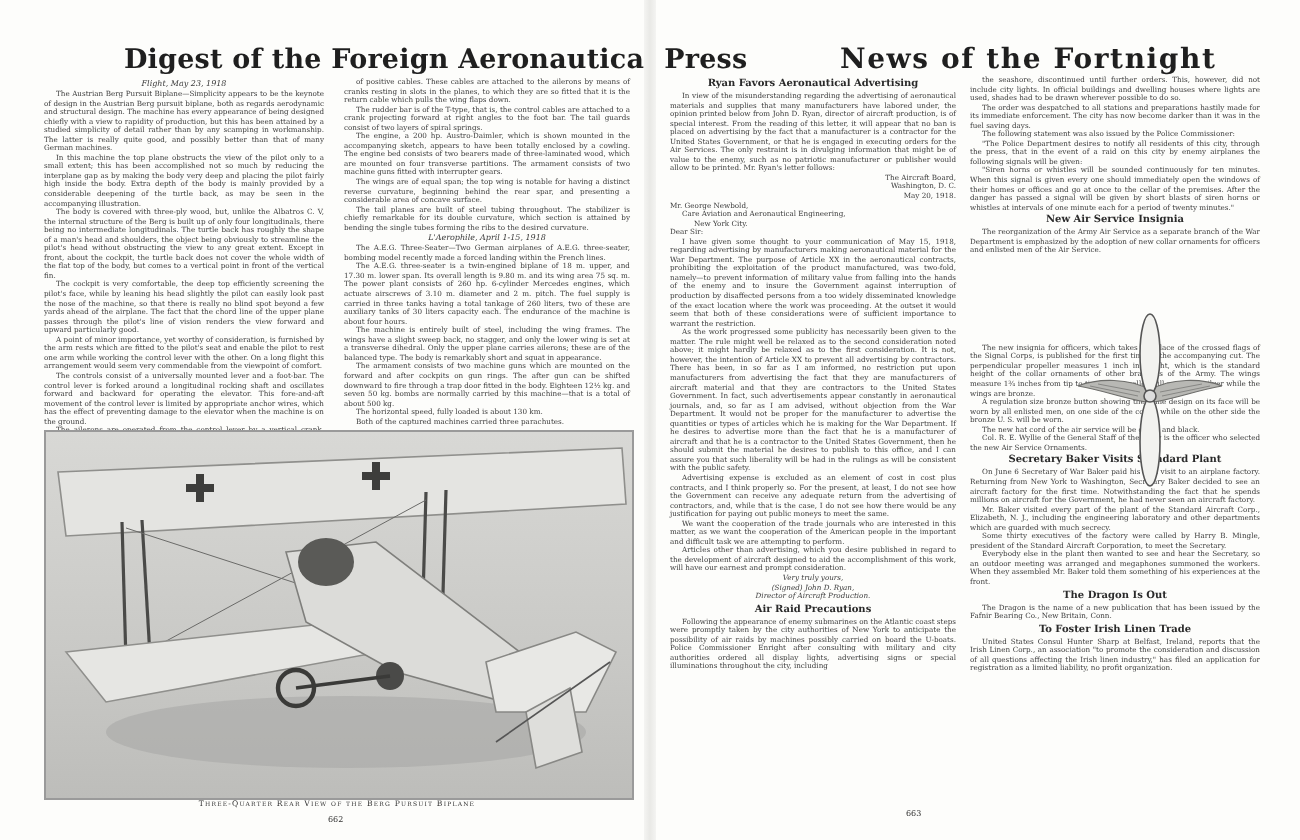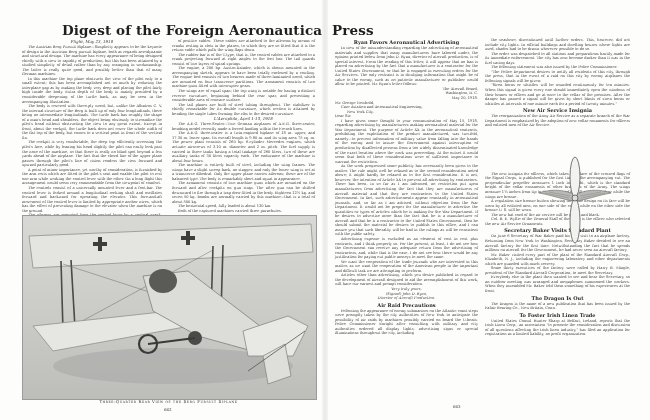--- a/index.html
+++ b/index.html
@@ -103,20 +103,21 @@
       <line x1="125" y1="128" x2="172" y2="122" stroke="#3a3a38" stroke-width="1.8"></line>
     </svg>
   </div>
   <div class="caption">Three-Quarter Rear View of the Berg Pursuit Biplane</div>
   <div class="pageno" style="left:164px; top:407px;">662</div>
 </div>
 
 <div class="gutter"></div>
 
 <div class="page right">
+  <div class="title">News of the Fortnight</div>
 
   <div class="col" style="left:10px; top:38px; width:143px;">
     <div class="h">Ryan Favors Aeronautical Advertising</div>
     <p>In view of the misunderstanding regarding the advertising of aeronautical materials and supplies that many manufacturers have labored under, the opinion printed below from John D. Ryan, director of aircraft production, is of special interest. From the reading of this letter, it will appear that no ban is placed on advertising by the fact that a manufacturer is a contractor for the United States Government, or that he is engaged in executing orders for the Air Services. The only restraint is in divulging information that might be of value to the enemy, such as no patriotic manufacturer or publisher would allow to be printed. Mr. Ryan's letter follows:</p>
     <div class="right-al">
       <div>The Aircraft Board,</div>
       <div>Washington, D. C.</div>
       <div>May 20, 1918.</div>
     </div>
     <div>

